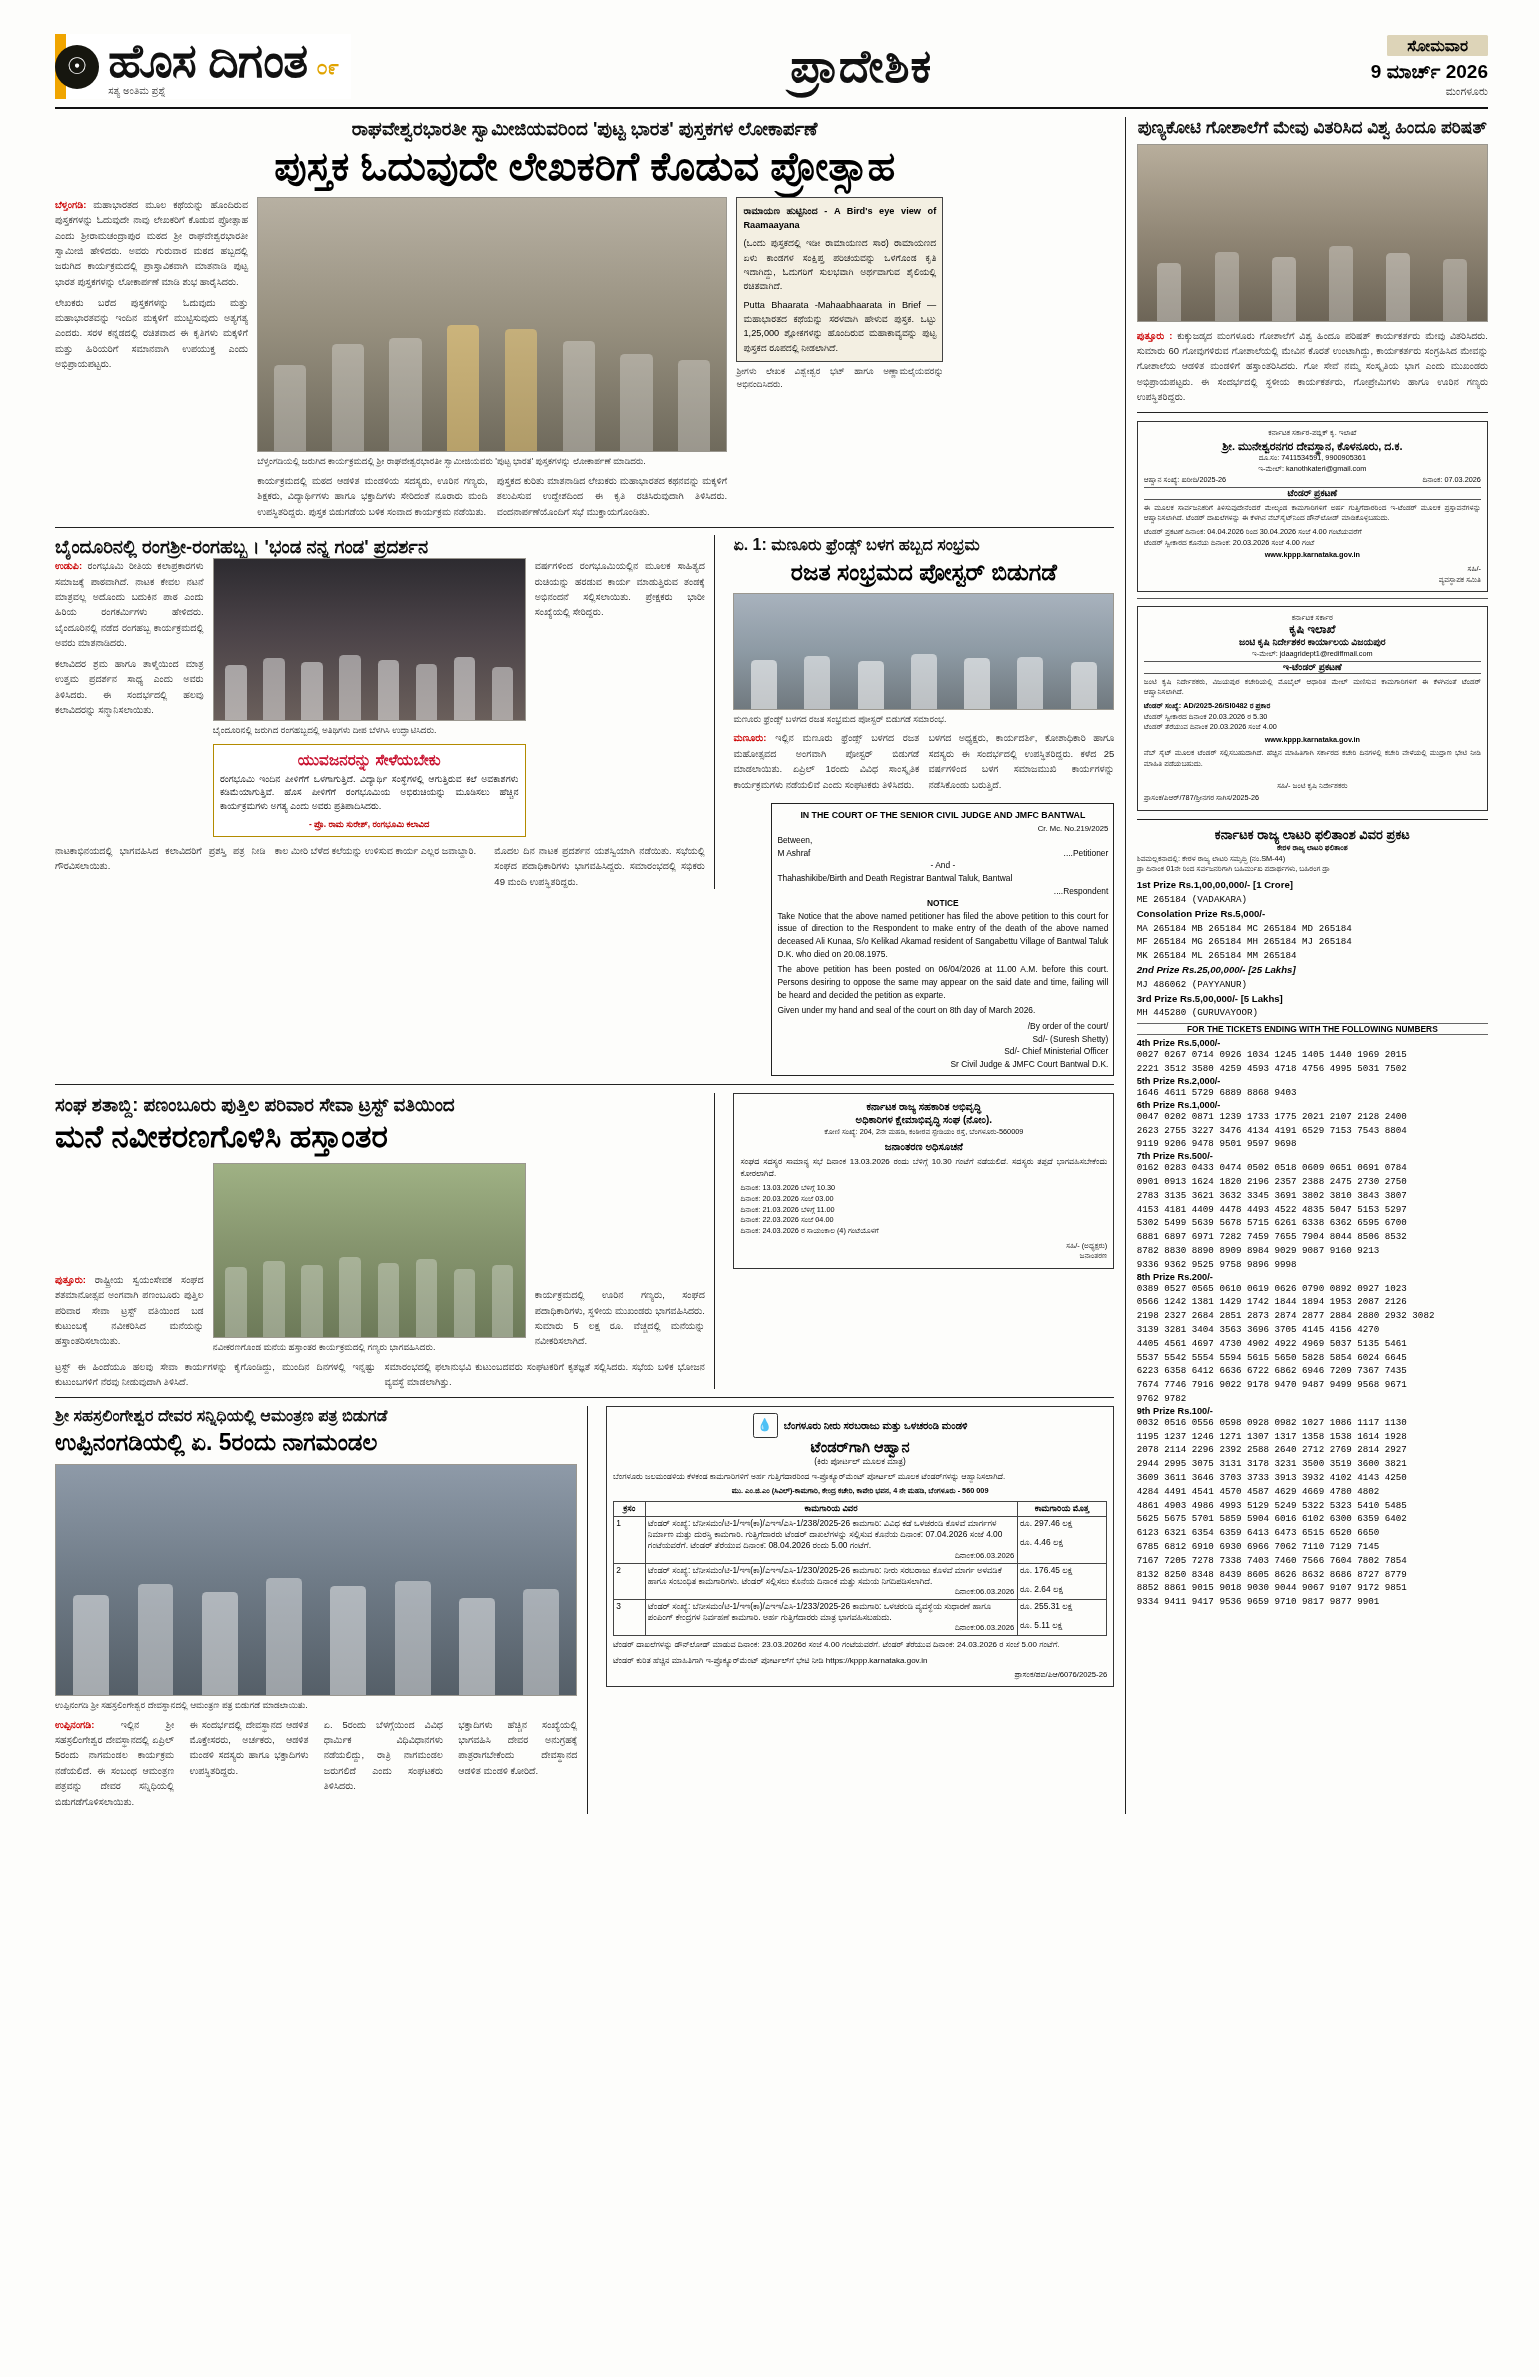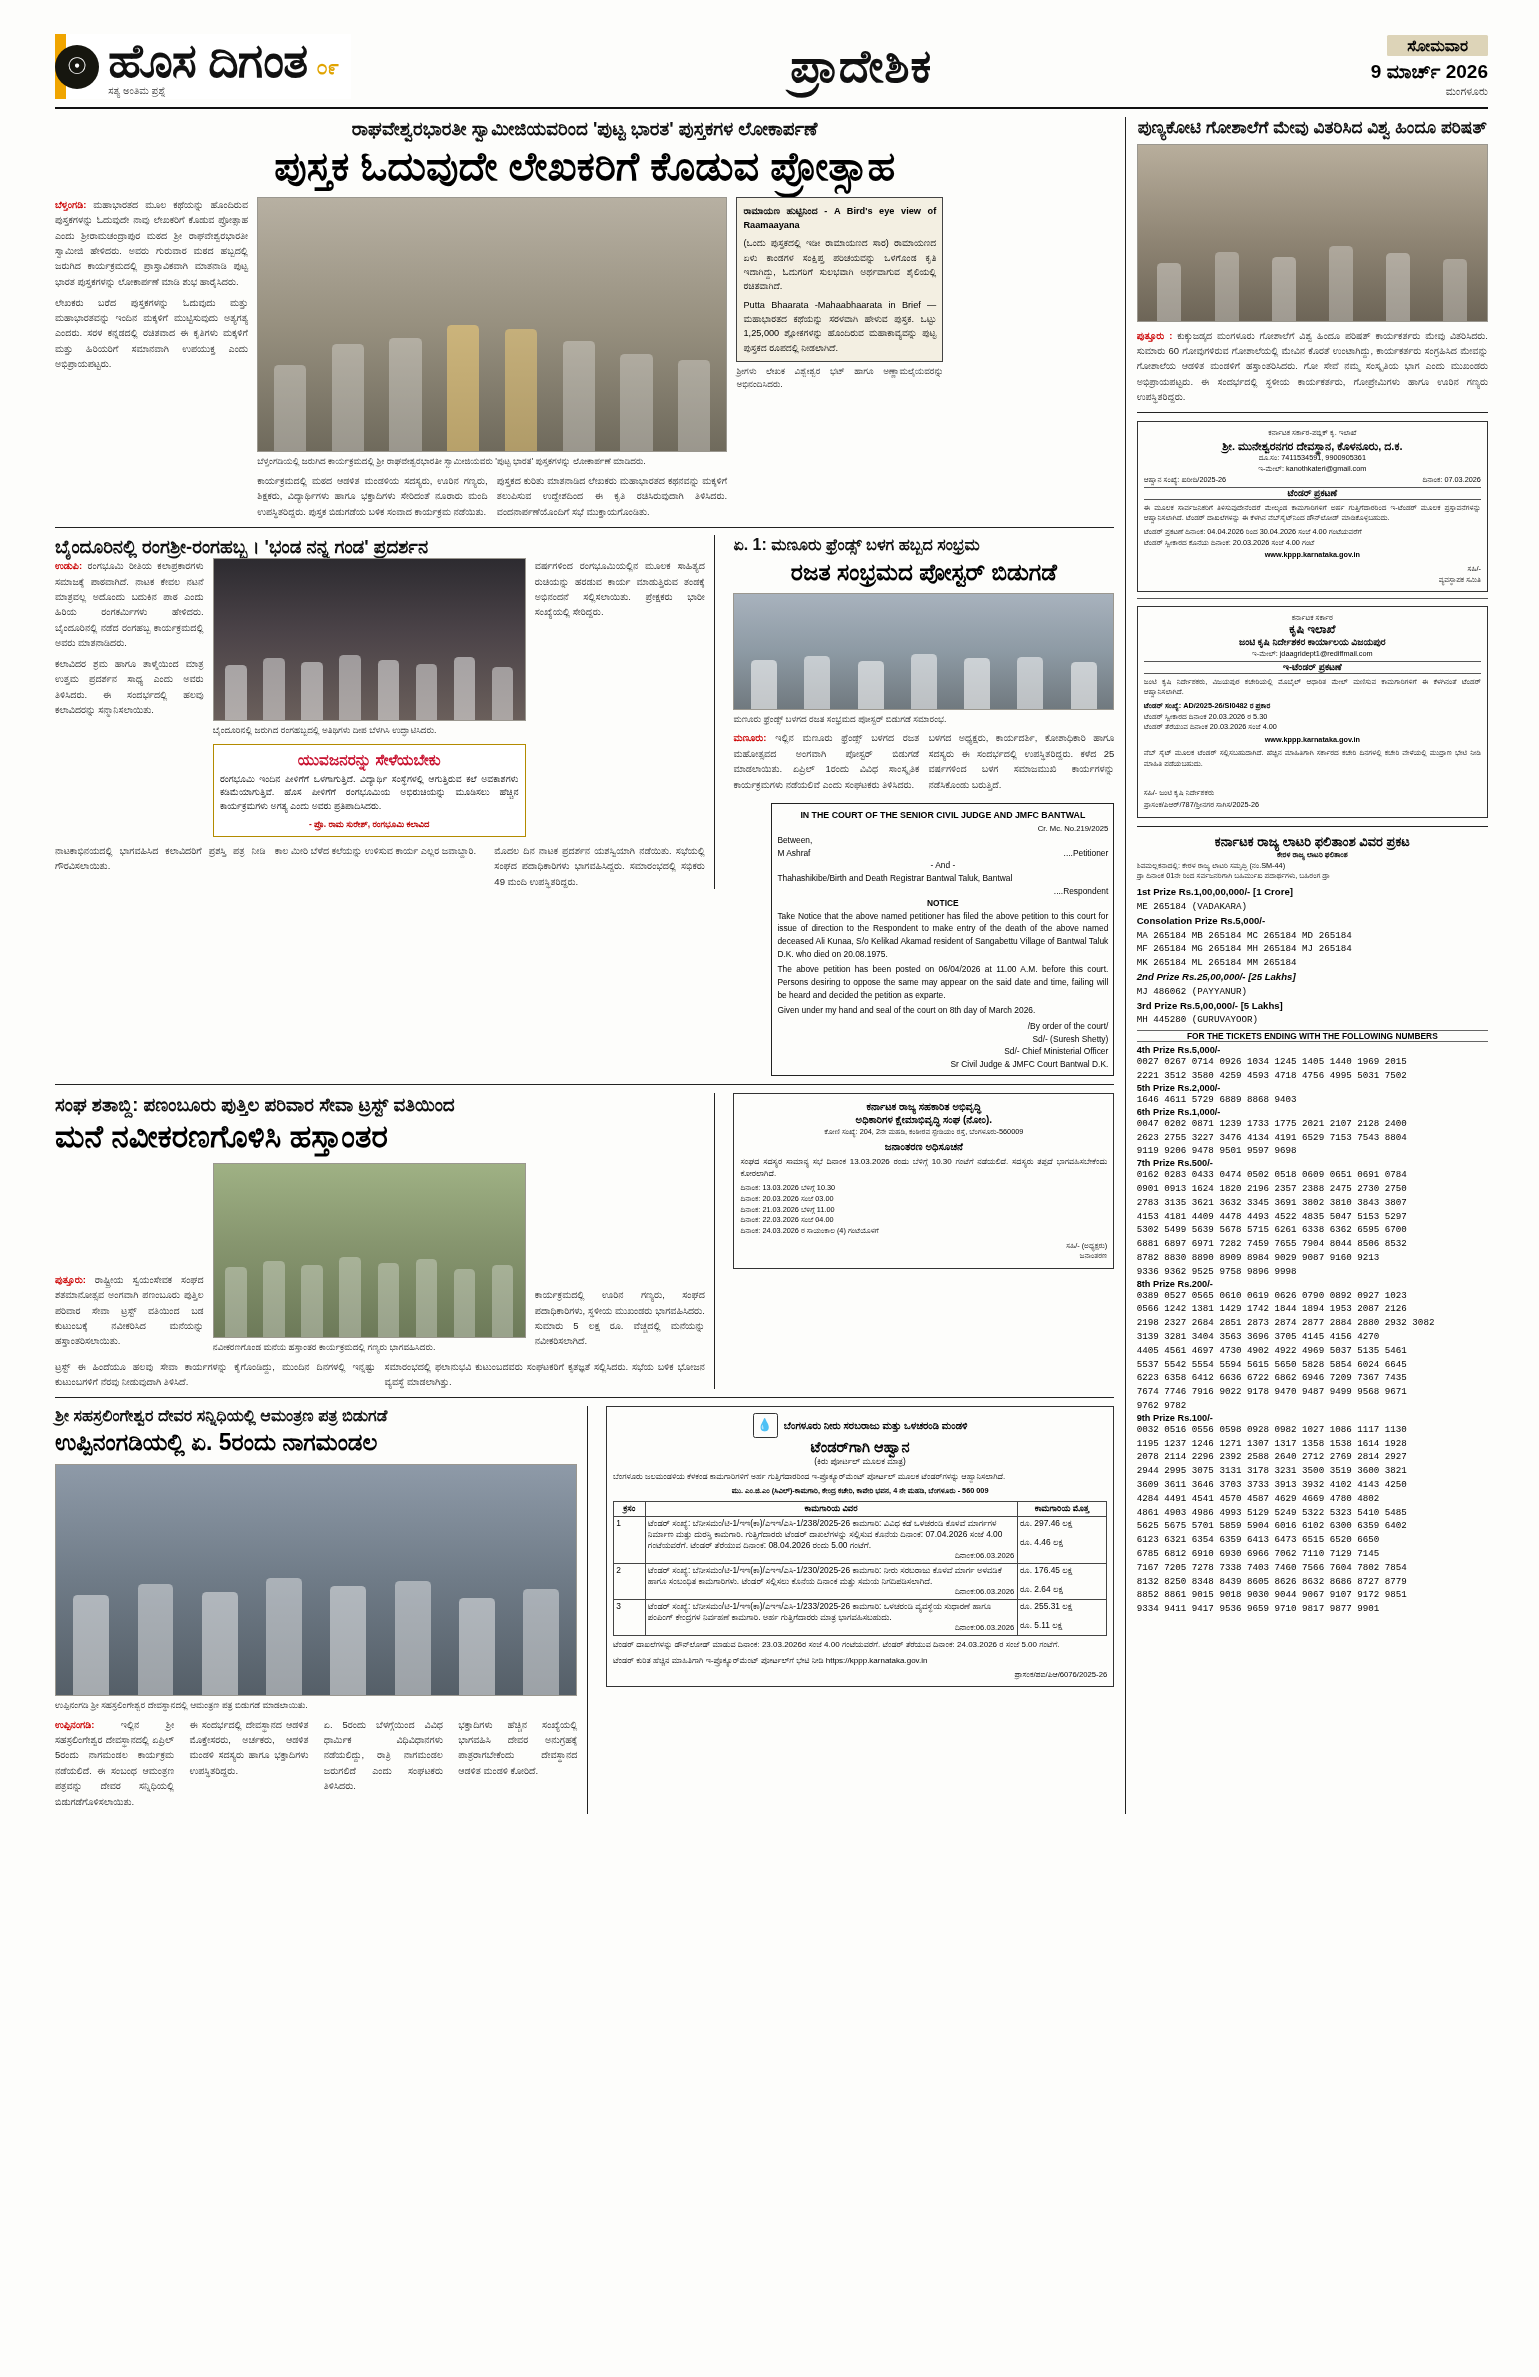--- a/index.html
+++ b/index.html
@@ -434,21 +434,21 @@
         <div class="ctr" style="font-weight:bold;font-size:11.5px;">ಕೃಷಿ ಇಲಾಖೆ</div>
         <div class="kar-title" style="font-size:9.2px;">ಜಂಟಿ ಕೃಷಿ ನಿರ್ದೇಶಕರ ಕಾರ್ಯಾಲಯ ವಿಜಯಪುರ</div>
         <div class="ad-tiny ctr">ಇ-ಮೇಲ್: jdaagridept1@rediffmail.com</div>
         <div class="ctr" style="font-weight:bold;font-size:9.2px;border-top:0.8px solid #555;border-bottom:0.8px solid #555;margin:2.3px 0;">ಇ-ಟೆಂಡರ್ ಪ್ರಕಟಣೆ</div>
         <div class="ad-tiny" style="text-align:justify;">ಜಂಟಿ ಕೃಷಿ ನಿರ್ದೇಶಕರು, ವಿಜಯಪುರ ಕಚೇರಿಯಲ್ಲಿ ಮೊಬೈಲ್ ಆಧಾರಿತ ಮೇಲ್ ಮಣಿಸುವ ಕಾಮಗಾರಿಗಳಿಗೆ ಈ ಕೆಳಗಿನಂತೆ ಟೆಂಡರ್ ಆಹ್ವಾನಿಸಲಾಗಿದೆ.</div>
         <div class="ad-tiny" style="margin-top:3.1px;font-weight:bold;">ಟೆಂಡರ್ ಸಂಖ್ಯೆ: AD/2025-26/SI0482 ರ ಪ್ರಕಾರ</div>
         <div class="ad-tiny">ಟೆಂಡರ್ ಸ್ವೀಕಾರದ ದಿನಾಂಕ 20.03.2026 ರ 5.30</div>
         <div class="ad-tiny">ಟೆಂಡರ್ ತೆರೆಯುವ ದಿನಾಂಕ 20.03.2026 ಸಂಜೆ 4.00</div>
         <div class="ad-tiny ctr" style="font-weight:bold;margin-top:2.3px;">www.kppp.karnataka.gov.in</div>
         <div class="ad-tiny" style="text-align:justify;margin-top:2.3px;">ವೆಬ್ ಸೈಟ್ ಮೂಲಕ ಟೆಂಡರ್ ಸಲ್ಲಿಸಬಹುದಾಗಿದೆ. ಹೆಚ್ಚಿನ ಮಾಹಿತಿಗಾಗಿ ಸರ್ಕಾರದ ಕಚೇರಿ ದಿನಗಳಲ್ಲಿ ಕಚೇರಿ ವೇಳೆಯಲ್ಲಿ ಮುದ್ರಾಣ ಭೇಟಿ ನೀಡಿ ಮಾಹಿತಿ ಪಡೆಯಬಹುದು.</div>
-        <div class="ad-tiny" style="text-align:left;margin-top:19px;">ಸಹಿ/- ಜಂಟಿ ಕೃಷಿ ನಿರ್ದೇಶಕರು</div>
+        <div class="ad-tiny" style="text-align:center;margin-top:12px;">ಸಹಿ/- ಜಂಟಿ ಕೃಷಿ ನಿರ್ದೇಶಕರು</div>
         <div class="ad-tiny" style="margin-top:1.5px;">ಪ್ರಾಸಂಕ/ಪಿಆರ್/787/ಶ್ರೀನಗರ ಸಾಗಿಸ/2025-26</div>
       </div>
 
       <div class="rule"></div>
 
       <div>
         <div class="lottery-head">ಕರ್ನಾಟಕ ರಾಜ್ಯ ಲಾಟರಿ ಫಲಿತಾಂಶ ವಿವರ ಪ್ರಕಟ</div>
         <div class="ad-tiny ctr" style="font-weight:bold;">ಕೇರಳ ರಾಜ್ಯ ಲಾಟರಿ ಫಲಿತಾಂಶ</div>
         <div class="ad-tiny">ಶಿವಮಲ್ಲಕನಾದಲ್ಲಿ: ಕೇರಳ ರಾಜ್ಯ ಲಾಟರಿ ಸಮೃದ್ಧಿ (ನಂ.SM-44)</div>
         <div class="ad-tiny" style="margin-bottom:3.1px;">ಡ್ರಾ ದಿನಾಂಕ 01ನೇ ರಿಂದ ಸರ್ವಜನರಿಗಾಗಿ ಬಹಿರ್ಮುಖ ಪದಾರ್ಥಗಳು, ಬಹಿರಂಗ ಡ್ರಾ</div>

